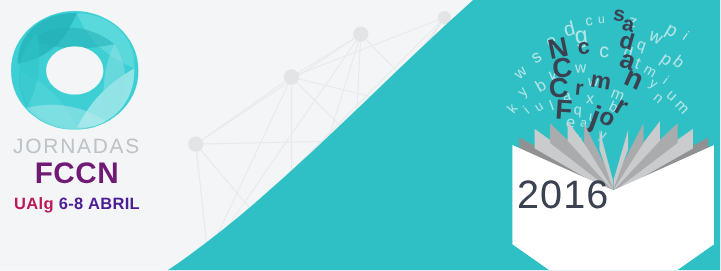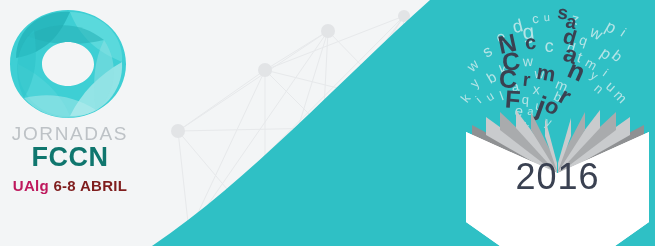--- a/index.html
+++ b/index.html
@@ -40,41 +40,40 @@
     font-size:19px;
     letter-spacing:1.6px;
     color:#bdc2c6;
     font-weight:400;
     line-height:20px;
   }
   #fccn-word{
     display:block;
     font-size:27px;
     letter-spacing:0.5px;
-    color:#0f766e;
+    color:#701a75;
     font-weight:700;
     line-height:28px;
     margin-top:-1px;
   }
   #date-line{
     display:block;
     margin-top:7px;
     font-size:15px;
     line-height:16px;
     letter-spacing:0.3px;
   }
   #ualg-word{color:#be185d;font-weight:700;}
-  #abril-word{color:#7f1d1d;font-weight:700;}
+  #abril-word{color:#4c1d95;font-weight:700;}
 
   
   #year-label{
     position:absolute;
     left:470px; top:158px;
     width:175px;
-    text-align:center;
     font-size:36px;
     line-height:38px;
     letter-spacing:1px;
     color:#3a4151;
     font-weight:400;
   }
 </style>
 </head>
 <body>
 

